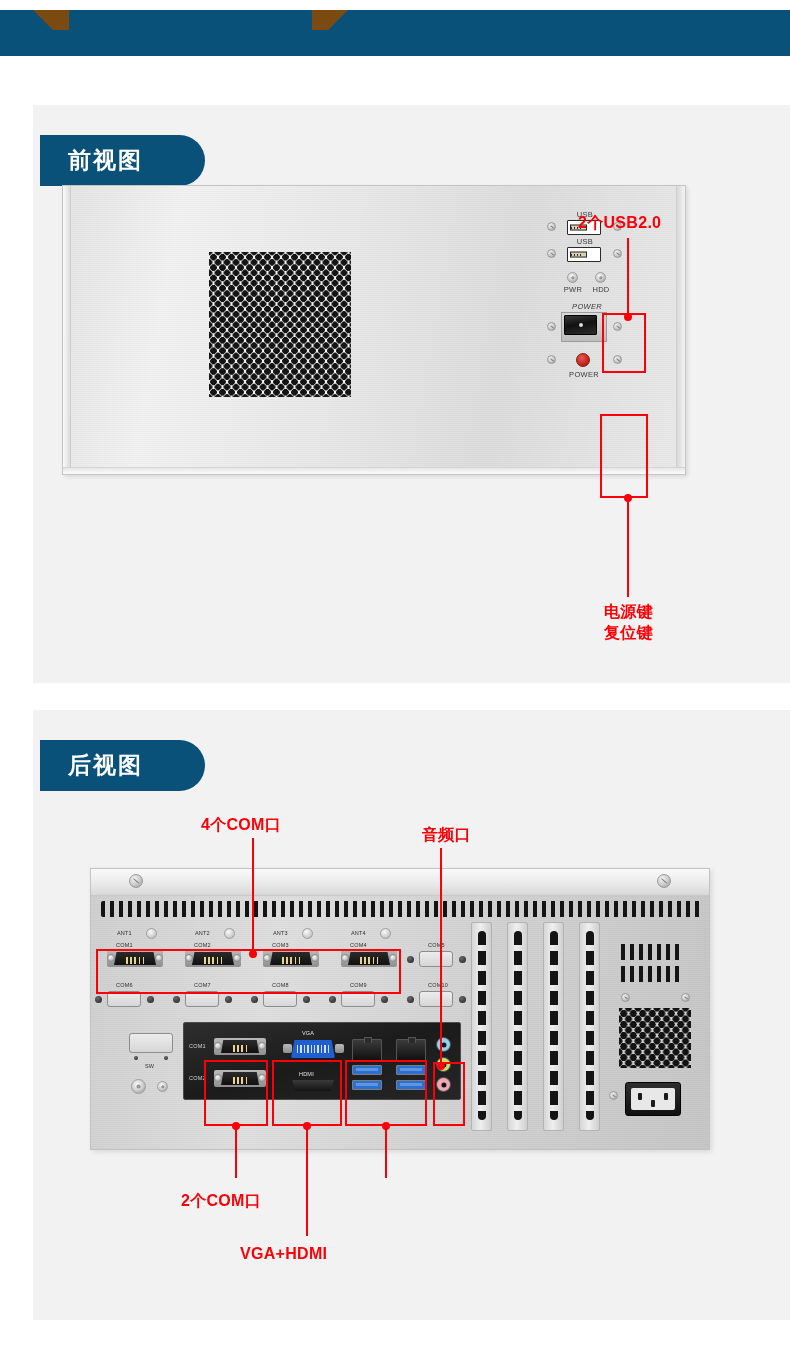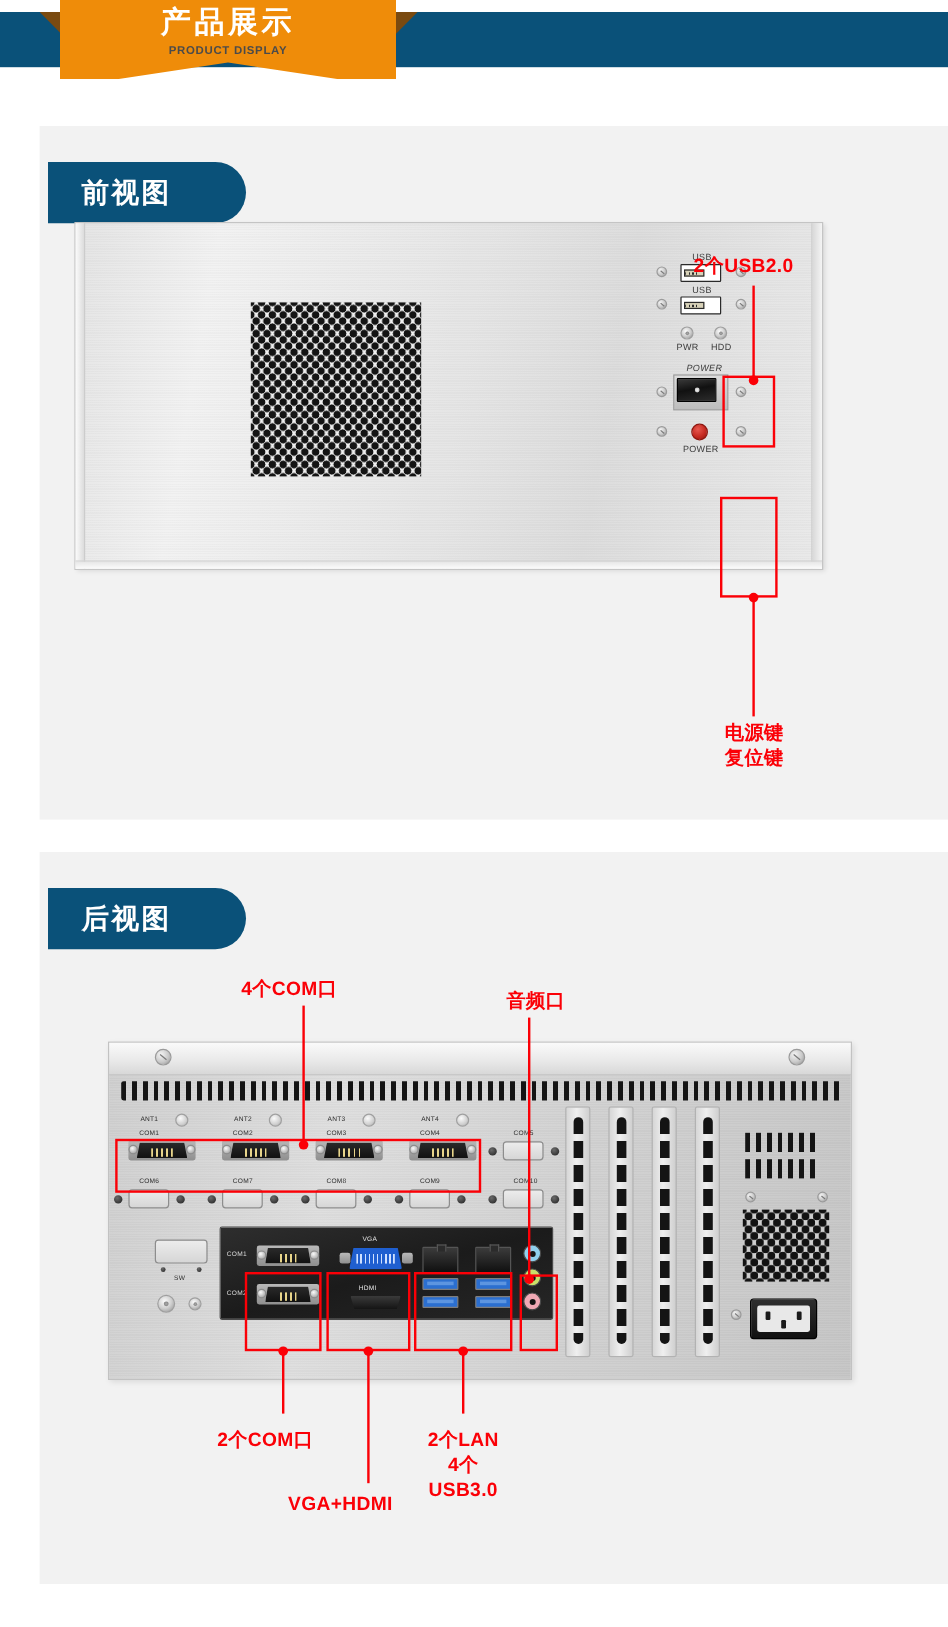--- a/index.html
+++ b/index.html
@@ -327,24 +327,20 @@
 </style>
 </head>
 <body>
 
 <div class="page">
 
   <div class="banner">
     <div class="banner-bar"></div>
     <div class="banner-notch-l"></div>
     <div class="banner-notch-r"></div>
-    <div class="banner-ribbon">
-      <div class="banner-title-cn">产品展示</div>
-      <div class="banner-title-en">PRODUCT DISPLAY</div>
-    </div>
   </div>
 
   <div class="section" id="section-front">
     <div class="badge">
       <span class="badge-label">前视图</span>
     </div>
   </div>
 
   <div id="front-chassis" class="metal">
     <div class="bezel-left"></div>
@@ -573,16 +569,14 @@
   <div class="anno-text" style="left:181px; top:1190px;">2个COM口</div>
 
   <div class="anno-box" style="left:272px; top:1060px; width:70px; height:66px;"></div>
   <div class="anno-dot" style="left:303px; top:1122px;"></div>
   <div class="anno-line-v" style="left:306px; top:1126px; height:110px;"></div>
   <div class="anno-text" style="left:240px; top:1243px;">VGA+HDMI</div>
 
   <div class="anno-box" style="left:345px; top:1060px; width:82px; height:66px;"></div>
   <div class="anno-dot" style="left:382px; top:1122px;"></div>
   <div class="anno-line-v" style="left:385px; top:1126px; height:52px;"></div>
-  <div class="anno-text" style="left:346px; top:1190px; text-align:center; width:80px;">2个LAN
-4个USB3.0</div>
 
 </div>
 
 </body></html>

